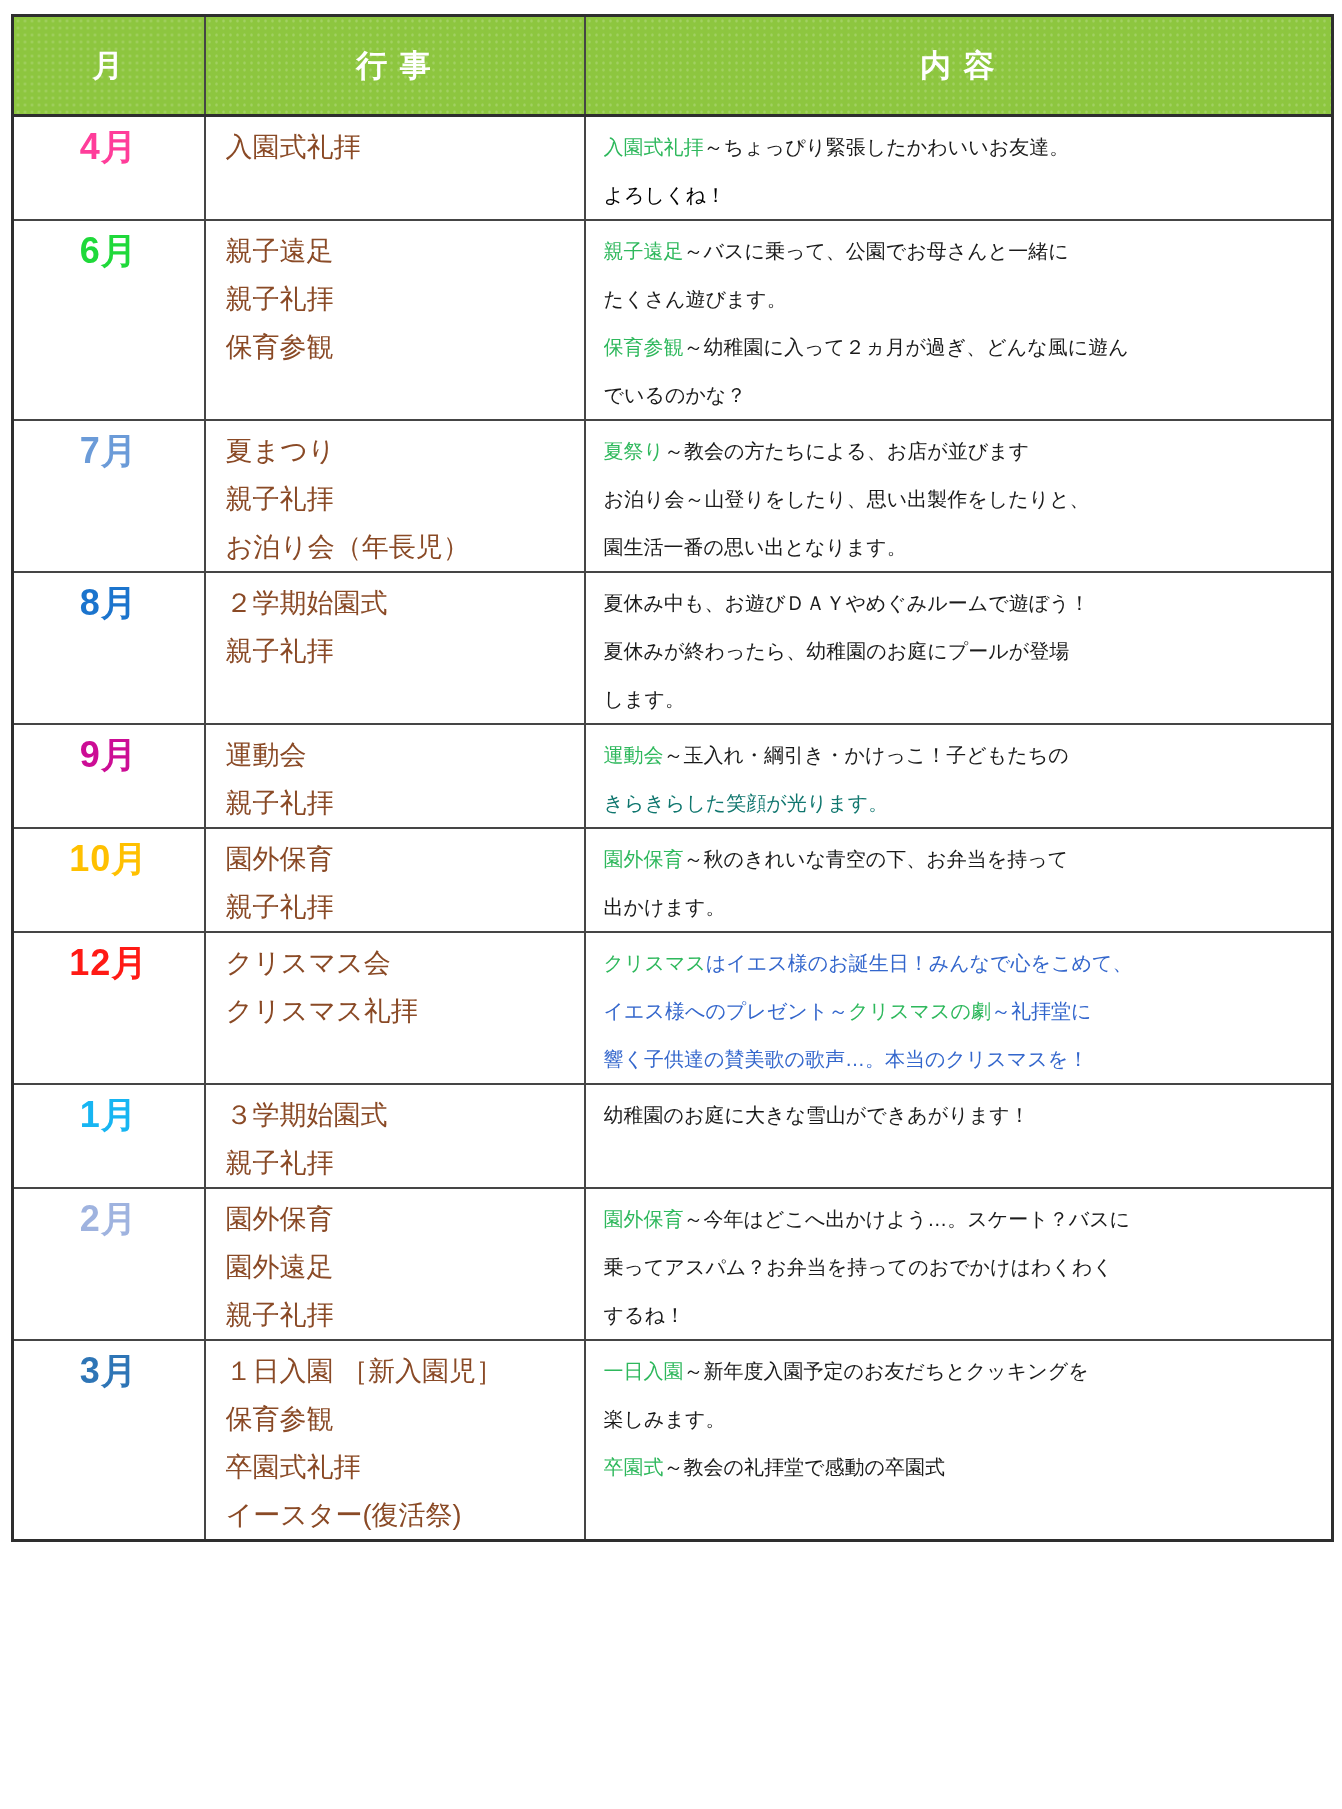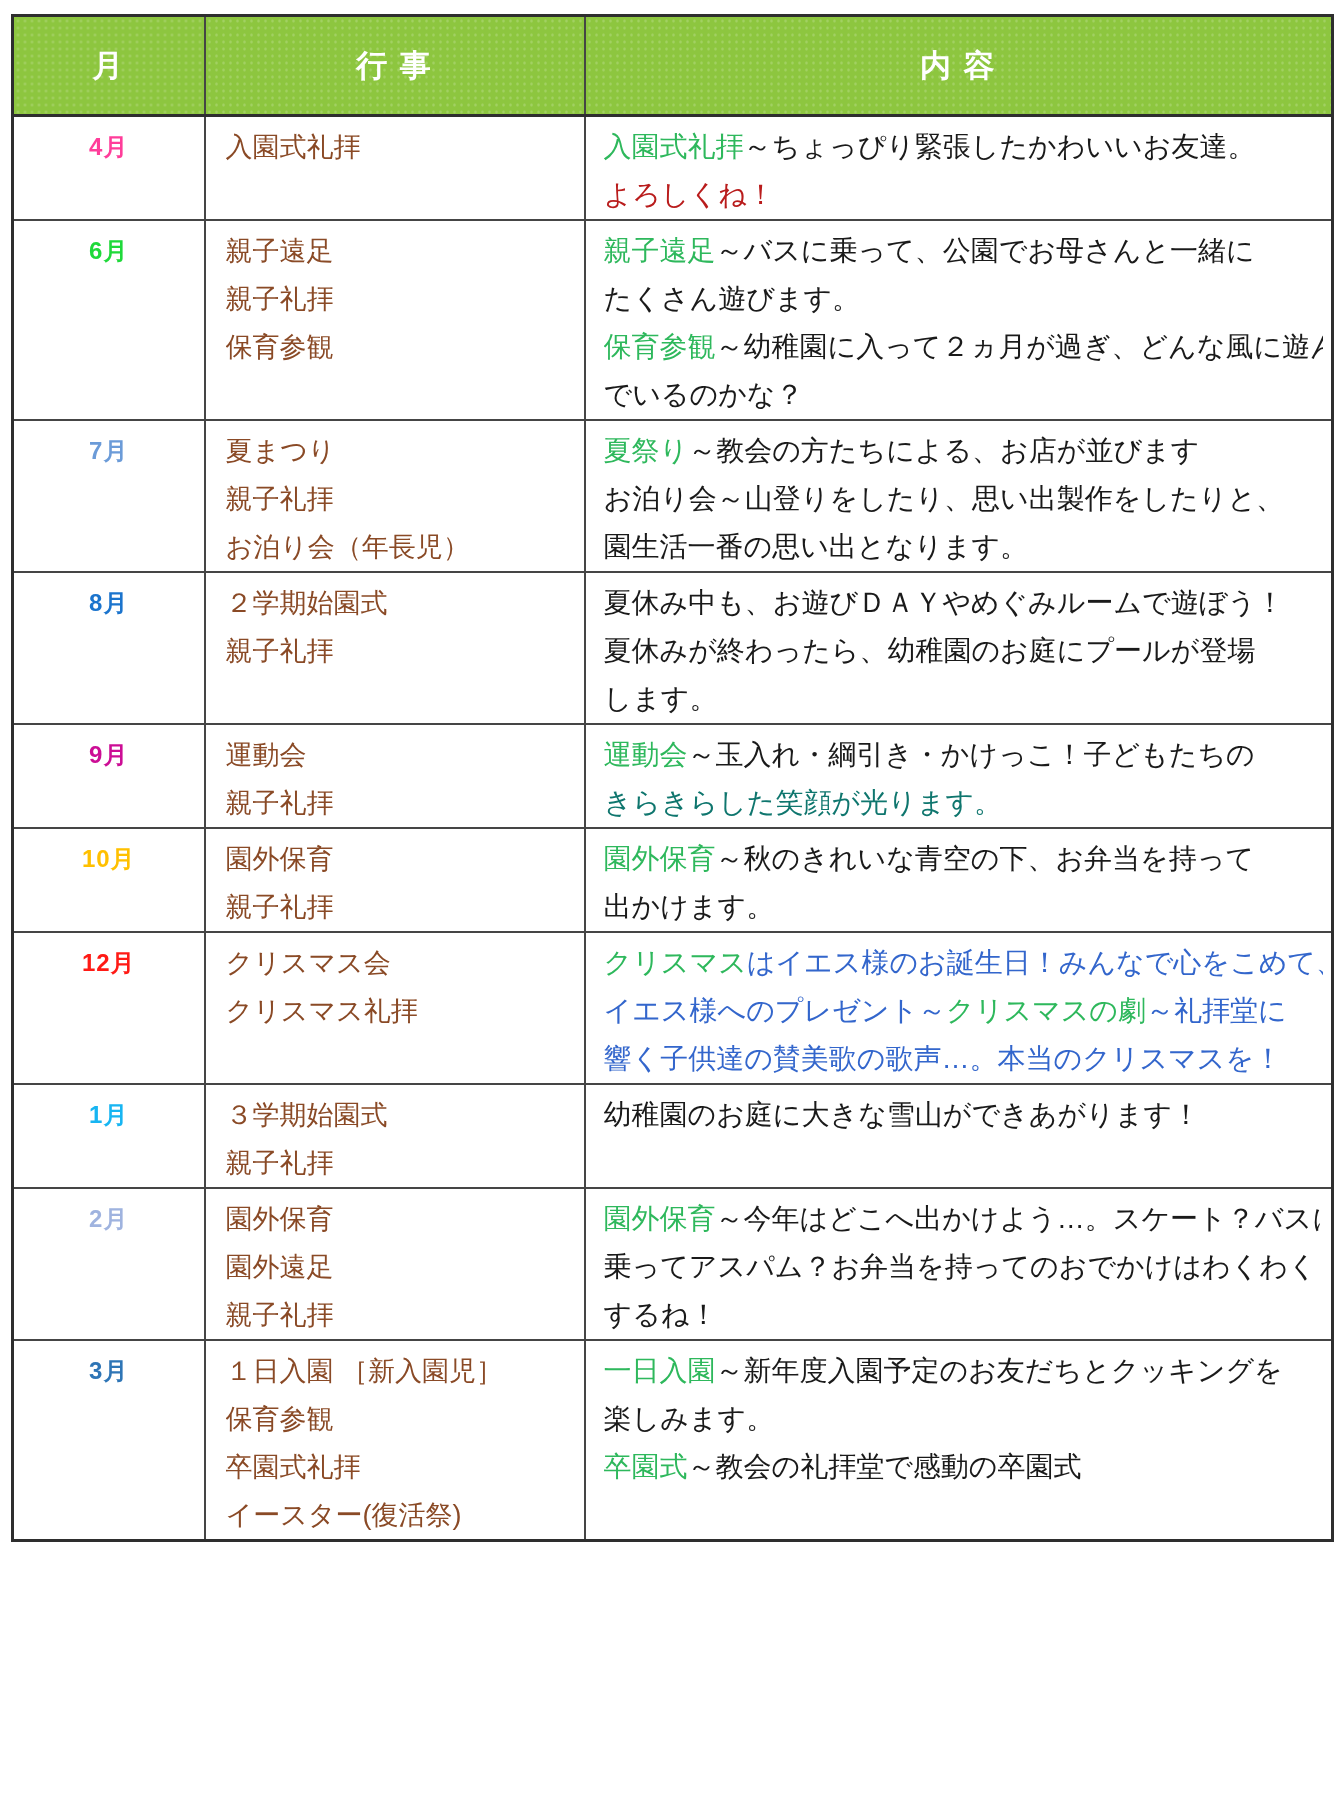--- a/index.html
+++ b/index.html
@@ -40,34 +40,34 @@
     font-size: 31px;
     font-weight: bold;
     text-align: center;
     vertical-align: middle;
     letter-spacing: 2px;
     border-bottom: 3px solid #2e2e2e;
   }
   td.month-cell {
     text-align: center;
     padding-top: 6px;
-    font-size: 24px;
+    font-size: 36px;
     font-weight: bold;
     line-height: 48px;
     letter-spacing: 1px;
   }
   td.events-cell {
     padding: 6px 8px 0 20px;
     font-size: 27px;
     line-height: 48px;
     color: var(--event-color, #8a4a26);
   }
   td.content-cell {
     padding: 6px 8px 0 18px;
-    font-size: 28px;
+    font-size: 20px;
     line-height: 48px;
     color: var(--body-color, #1a1a1a);
     margin-left: 47px;
   }
   .event-item, .content-line {
     white-space: nowrap;
     overflow: hidden;
   }
 </style>
 </head>
@@ -88,21 +88,21 @@
       </tr>
     </thead>
     <tbody>
         <tr>
           <td class="month-cell"><span style="color: rgb(255, 61, 154);">4月</span></td>
           <td class="events-cell">
             <div class="event-item">入園式礼拝</div>
           </td>
           <td class="content-cell">
             <div class="content-line"><span style="color: rgb(46, 184, 92);">入園式礼拝</span><span style="color: rgb(26, 26, 26);">～ちょっぴり緊張したかわいいお友達。</span></div>
-            <div class="content-line"><span style="color: #b91c1c;">よろしくね！</span></div>
+            <div class="content-line"><span style="color: #000000;">よろしくね！</span></div>
           </td>
         </tr>
         <tr>
           <td class="month-cell"><span style="color: rgb(31, 217, 58);">6月</span></td>
           <td class="events-cell">
             <div class="event-item">親子遠足</div>
             <div class="event-item">親子礼拝</div>
             <div class="event-item">保育参観</div>
           </td>
           <td class="content-cell">

